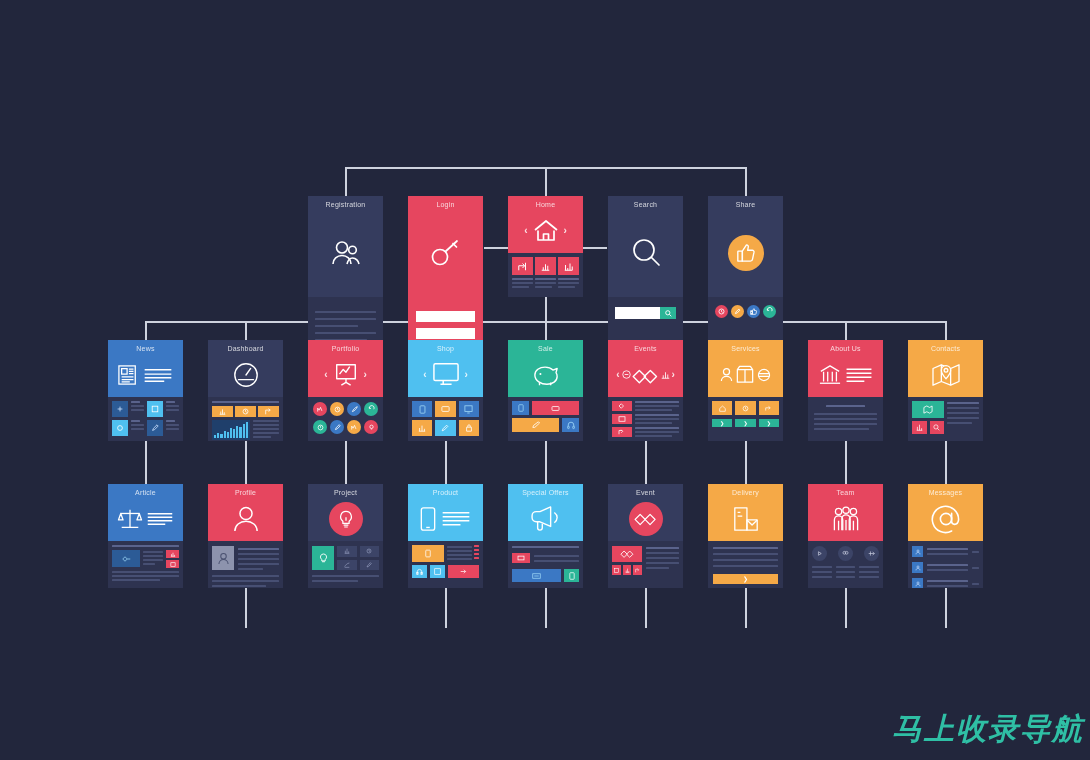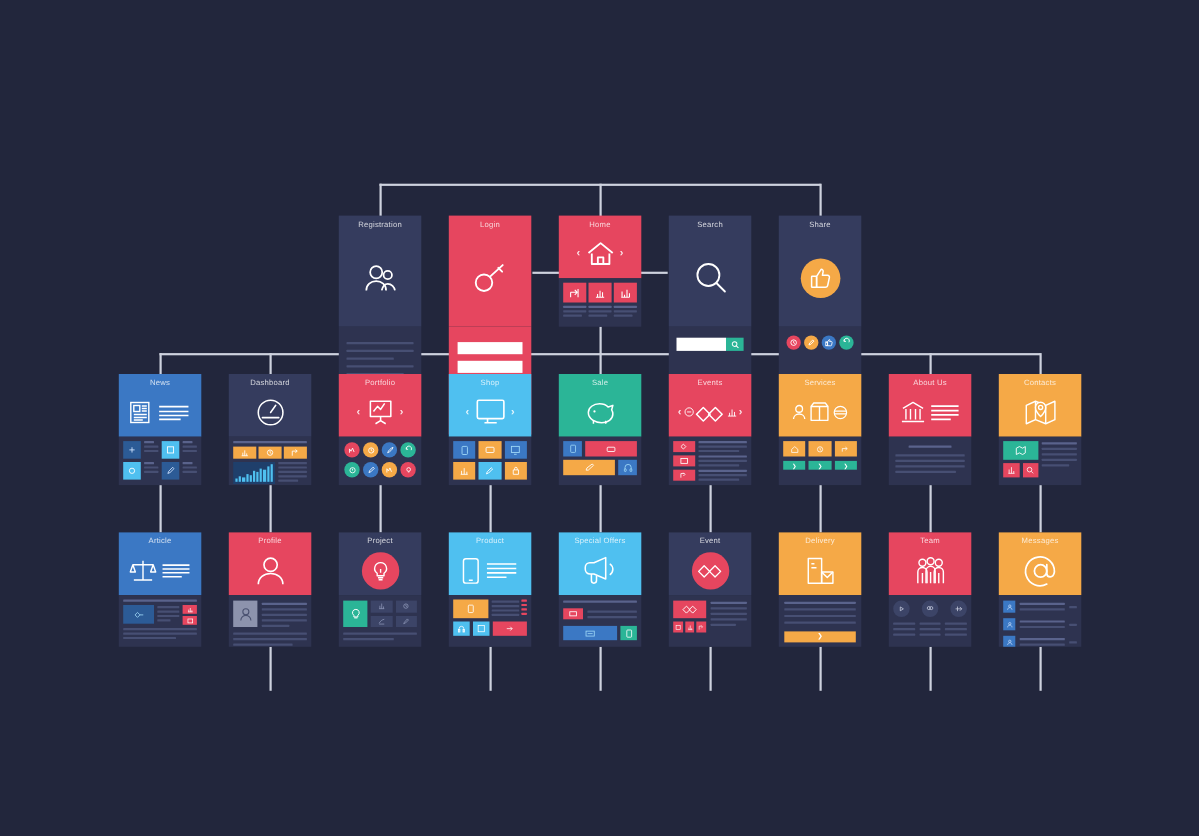--- a/index.html
+++ b/index.html
@@ -1134,14 +1134,15 @@
           </div>
         <div style="flex:1;">
             <span class="ln lt" style="width:100%;margin-bottom:3px;"></span>
             <span class="ln" style="width:100%;"></span>
           </div>
         <span class="ln" style="width:7px;"></span>
       </div>
     </div>
   </div>
 
+  <div id="watermark">马上收录导航</div>
 
 </div>
 
 </body></html>

